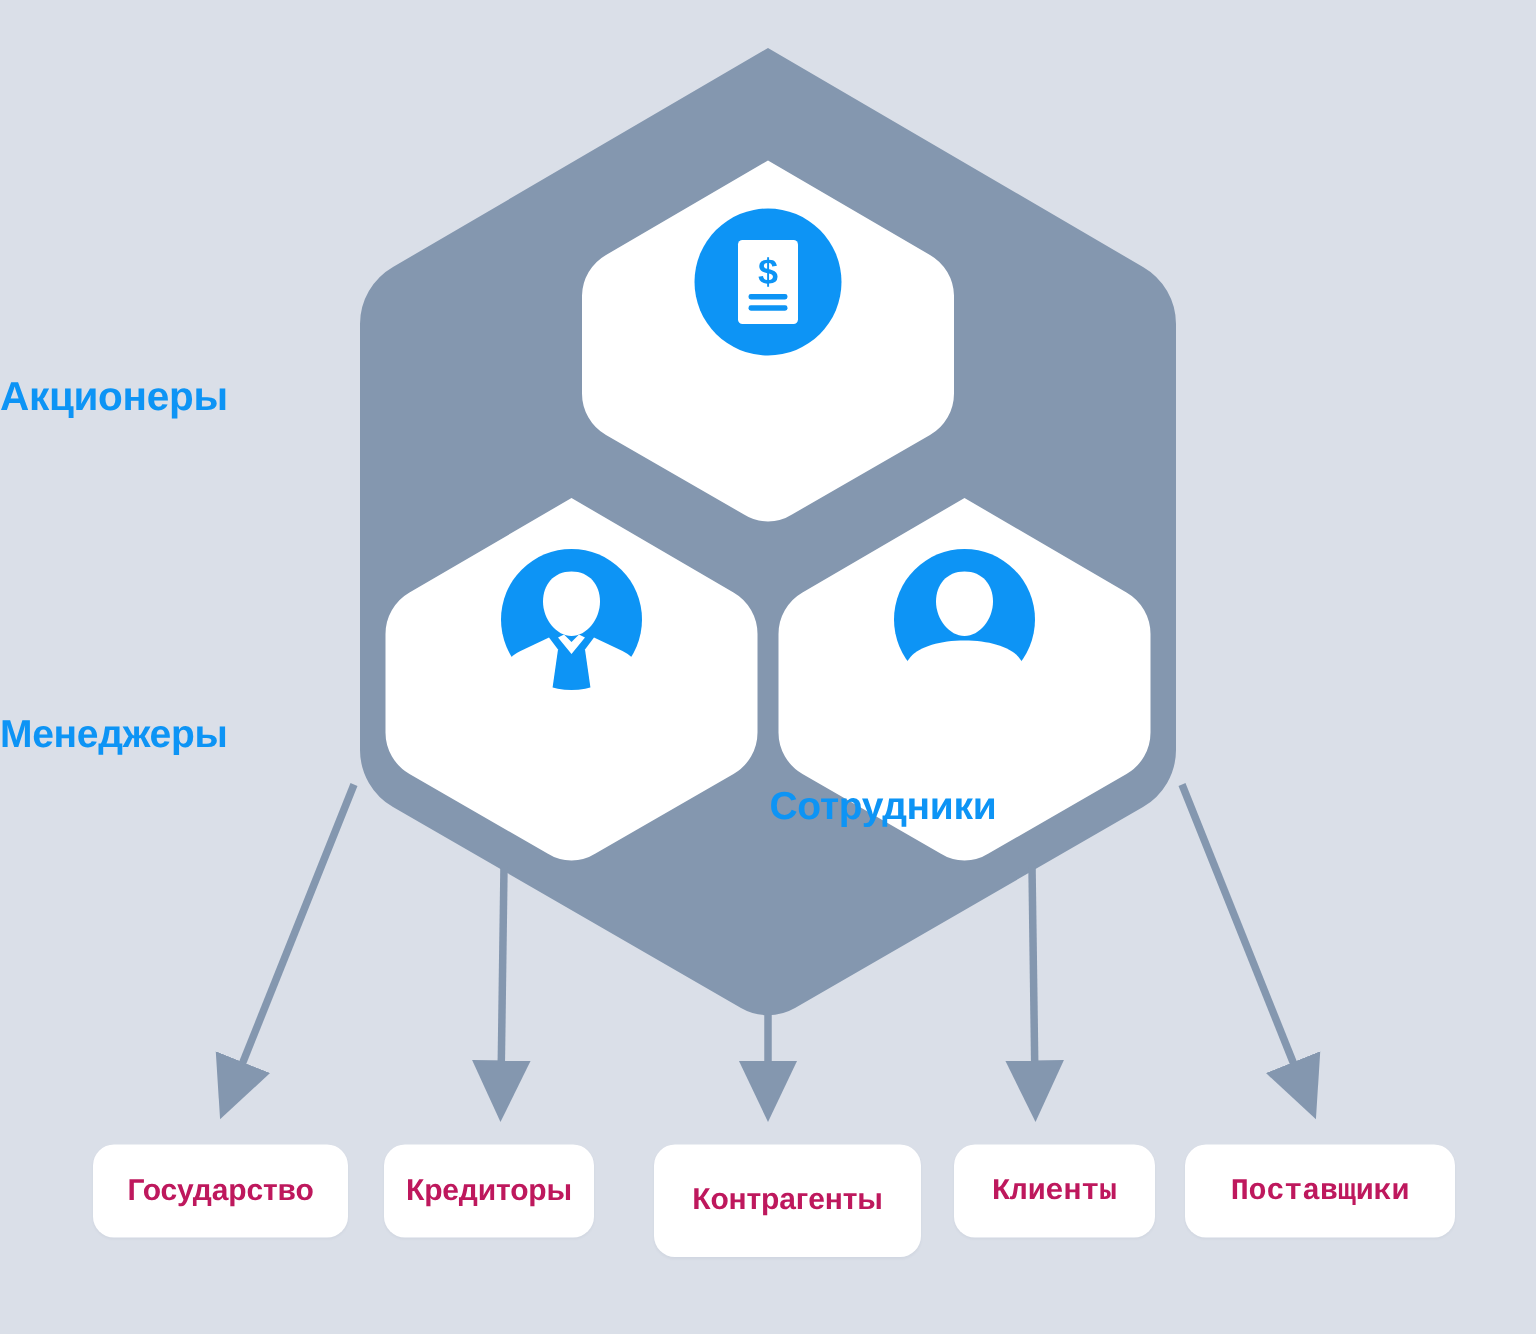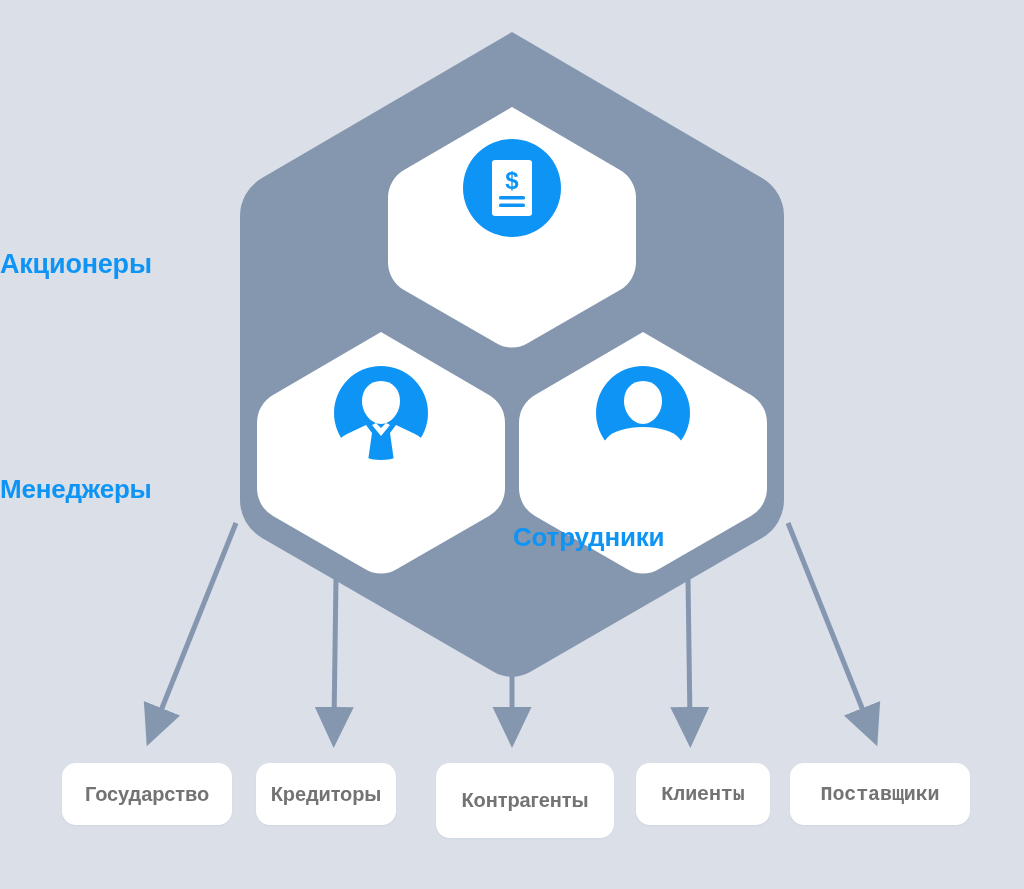--- a/index.html
+++ b/index.html
@@ -45,21 +45,21 @@
     border-radius: 14px;
     display: flex;
     align-items: center;
     justify-content: center;
     box-sizing: border-box;
     box-shadow: 0 1px 2px rgba(40,60,90,0.05);
   }
   .chip span {
     font-size: 20px;
     font-weight: bold;
-    color: #737373;
+    color: #be185d;
     white-space: nowrap;
     letter-spacing: -0.1px;
   }
 </style>
 </head>
 <body>
 
 <div id="stage">
 
   <svg class="diagram" viewBox="0 0 1024 889">

